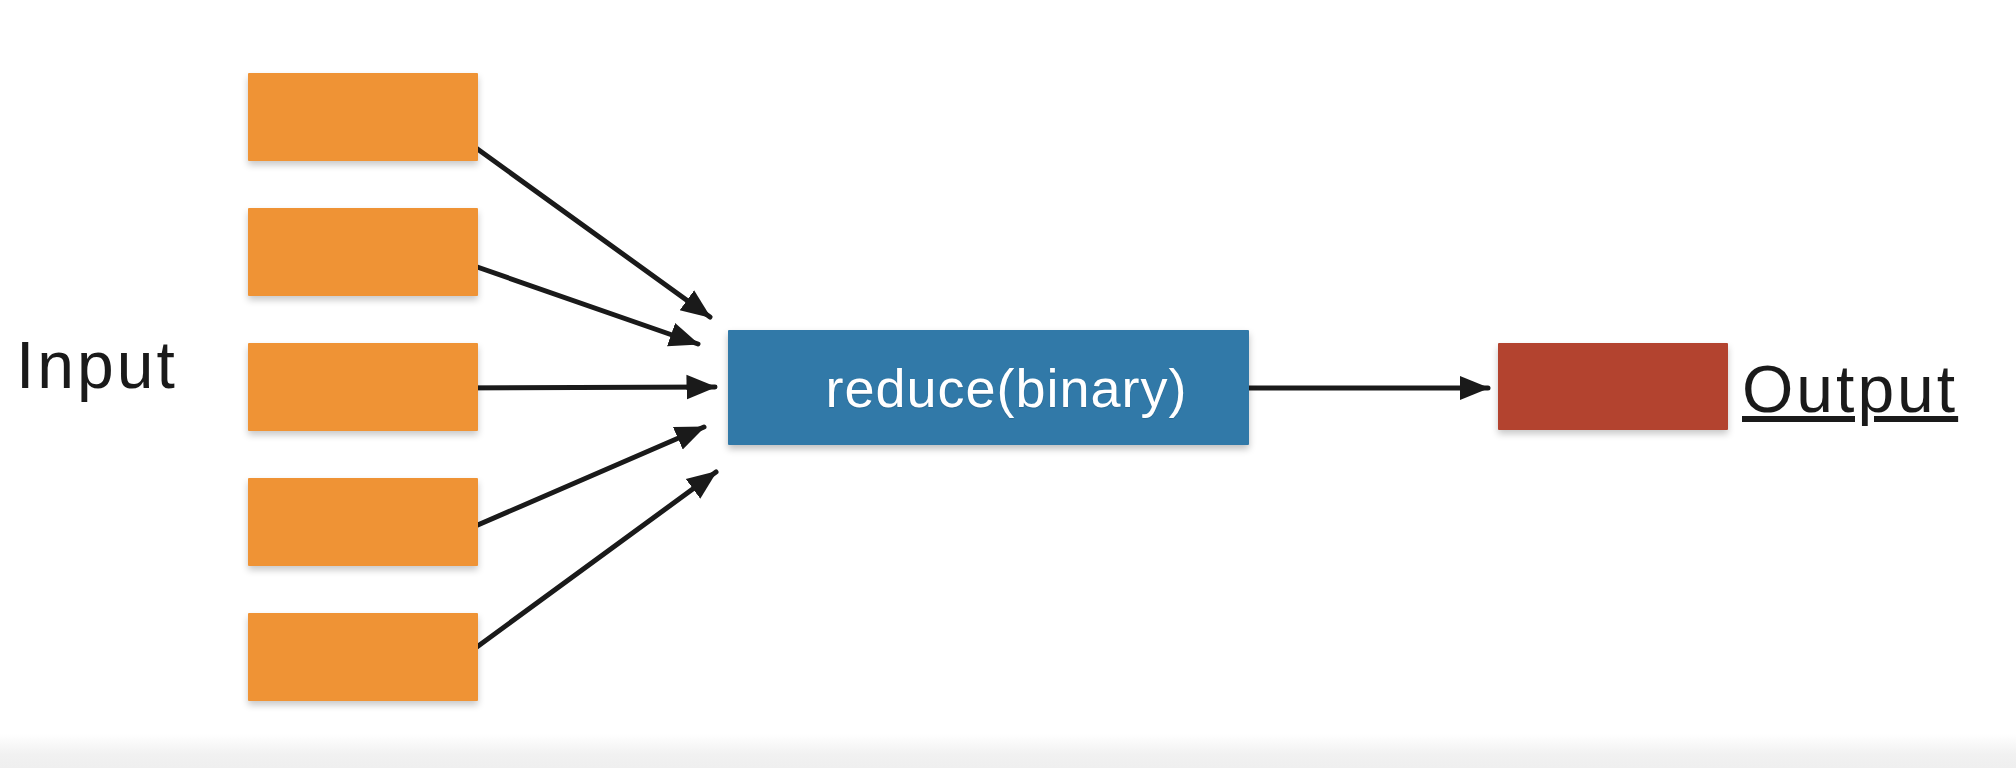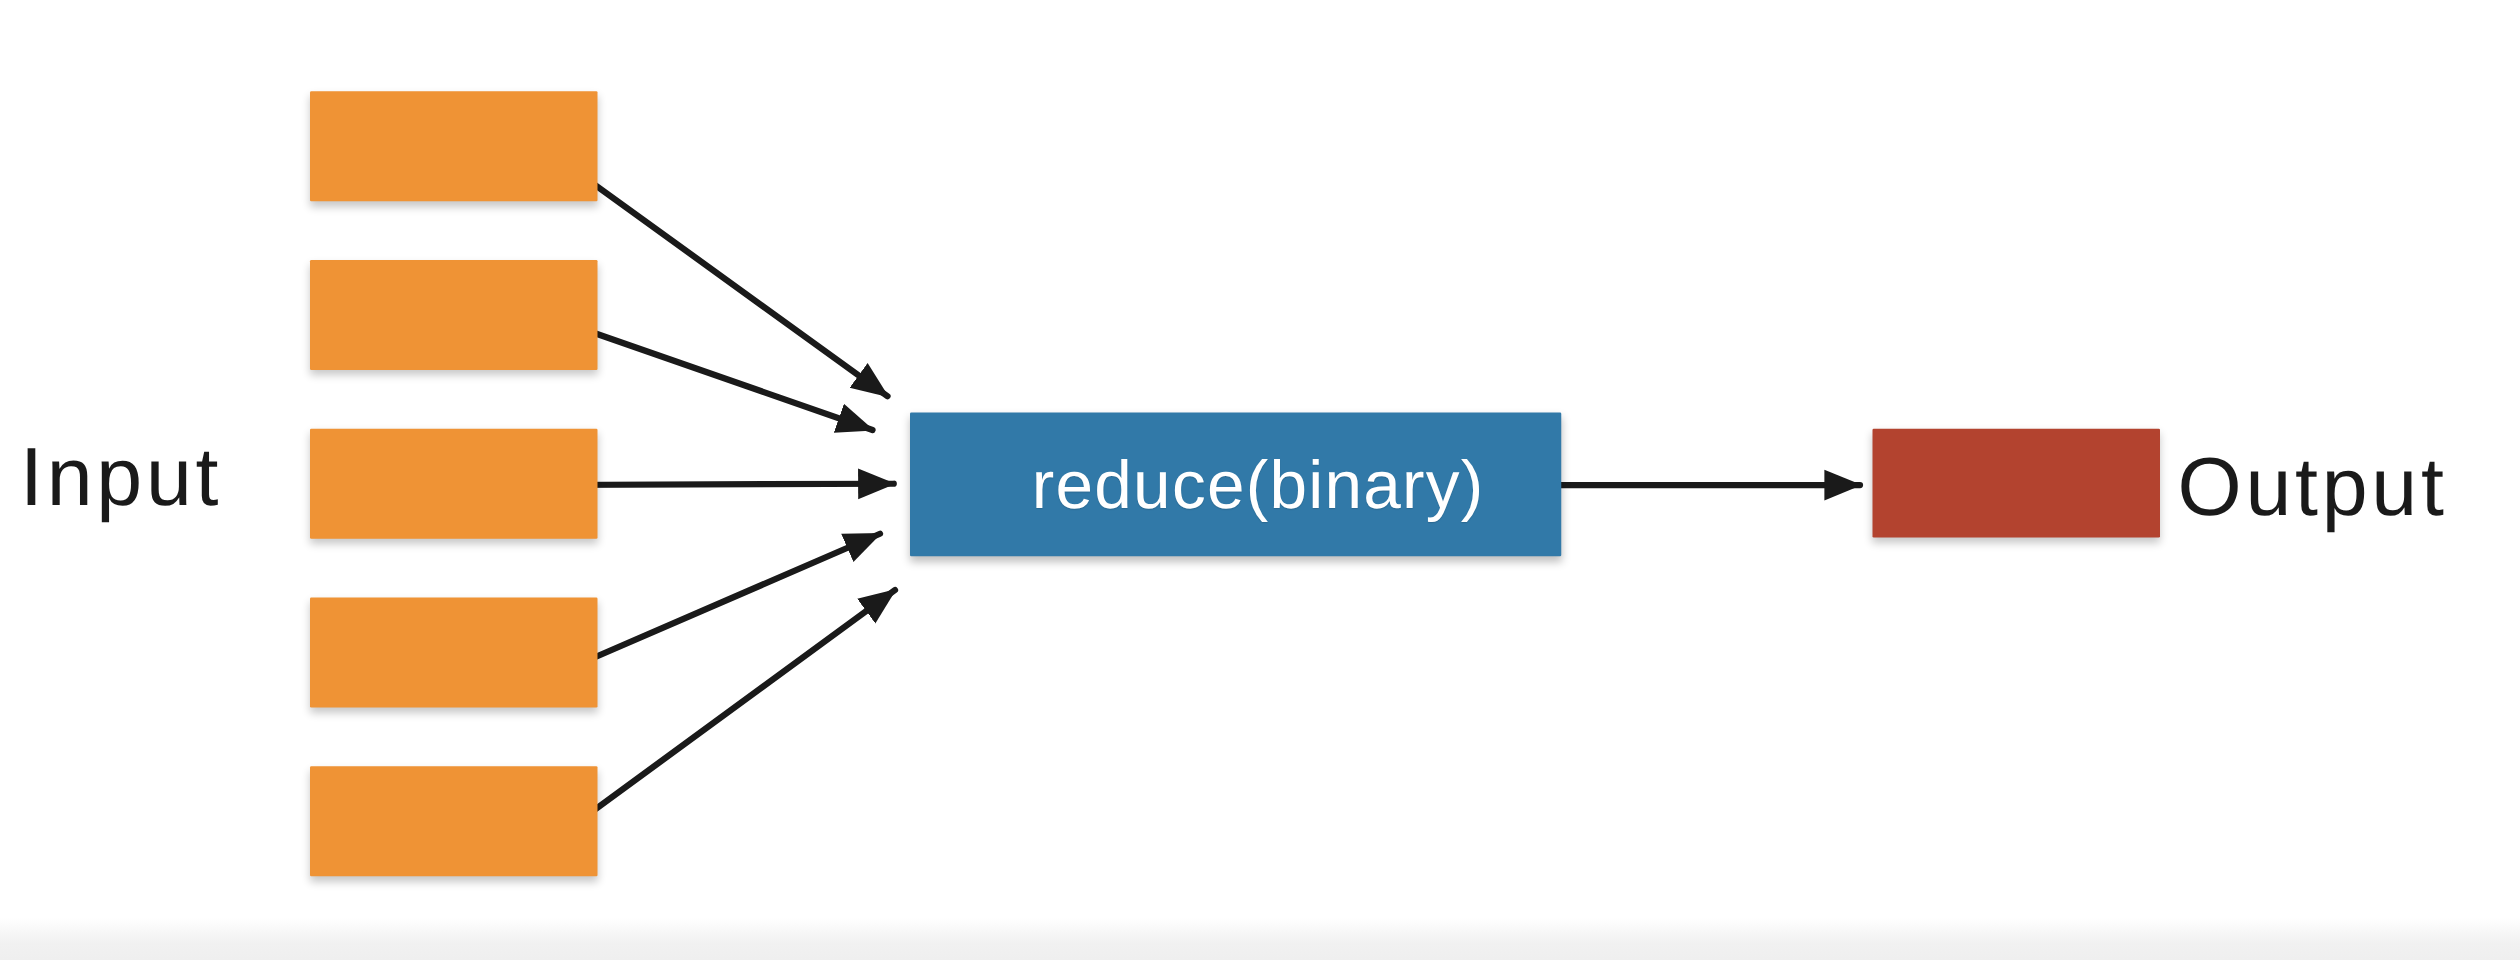--- a/index.html
+++ b/index.html
@@ -27,22 +27,22 @@
   }
 
   .label {
     position: absolute;
     color: var(--label-text, #1a1a1a);
     font-size: 66px;
     line-height: 66px;
     letter-spacing: 3px;
     white-space: nowrap;
   }
-  .label-input  { left: 16px;  top: 348px; text-align: center; }
-  .label-output { left: 1742px; top: 356px; }
+  .label-input  { left: 16px;  top: 332px; text-align: center; }
+  .label-output { left: 1742px; top: 356px; text-decoration: underline; }
 
   .block {
     position: absolute;
     border-radius: 1px;
     box-shadow: 0 4px 7px rgba(0,0,0,0.22);
     padding-left: 36px;
   }
   .input-block {
     left: 248px;
     width: 194px;

